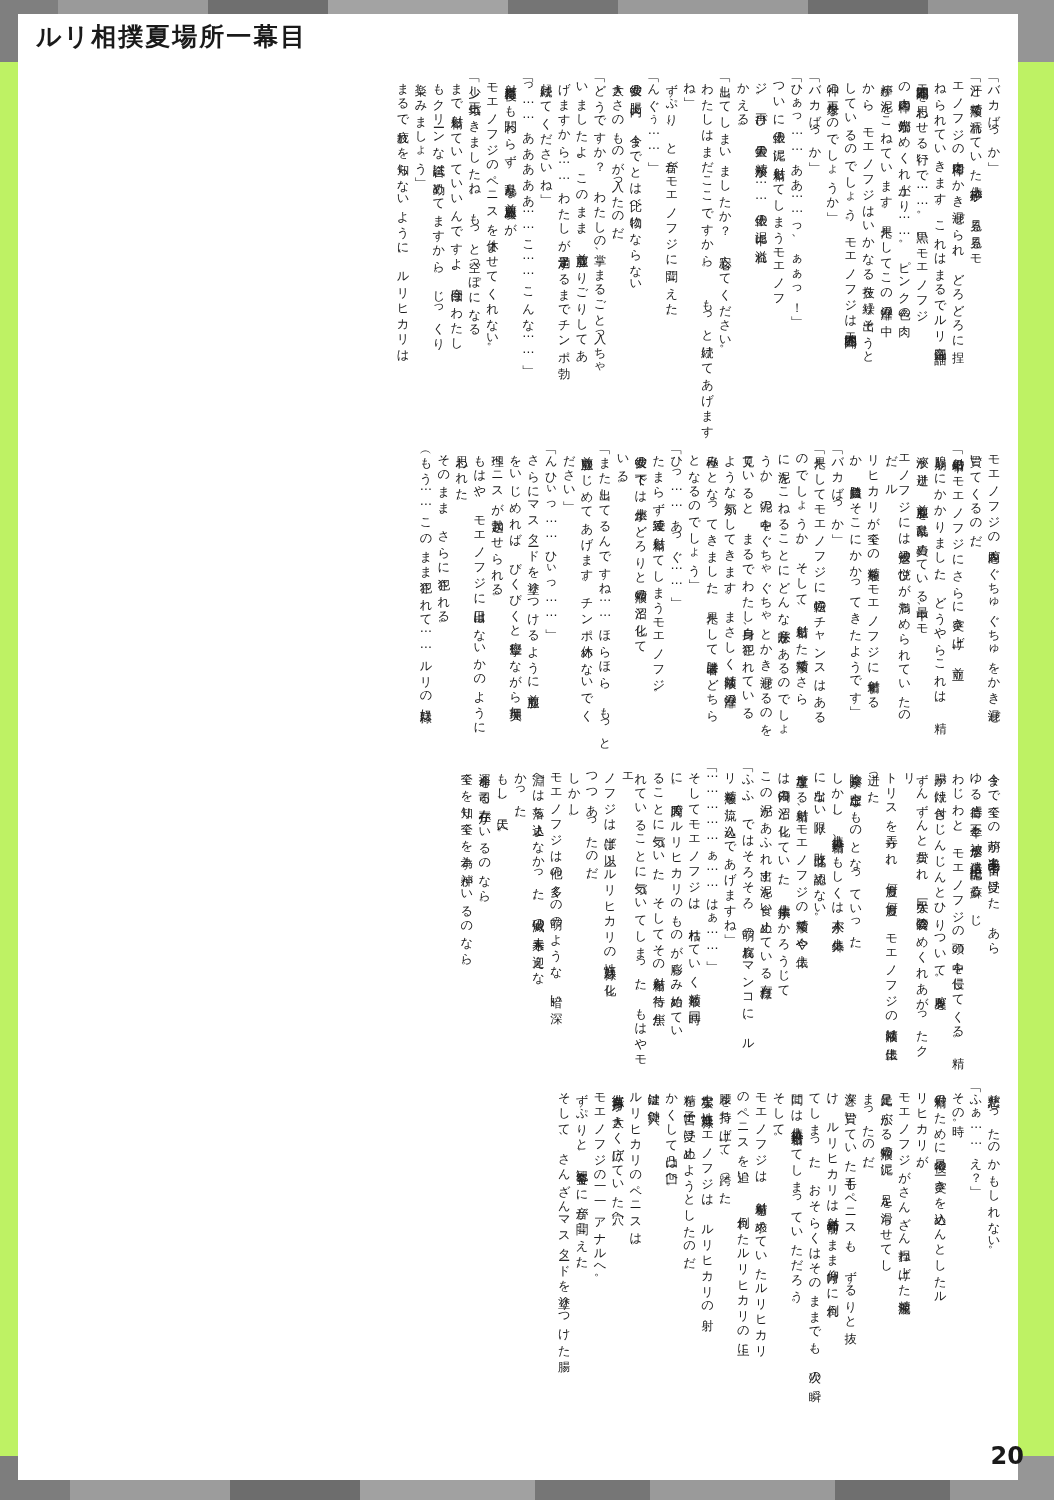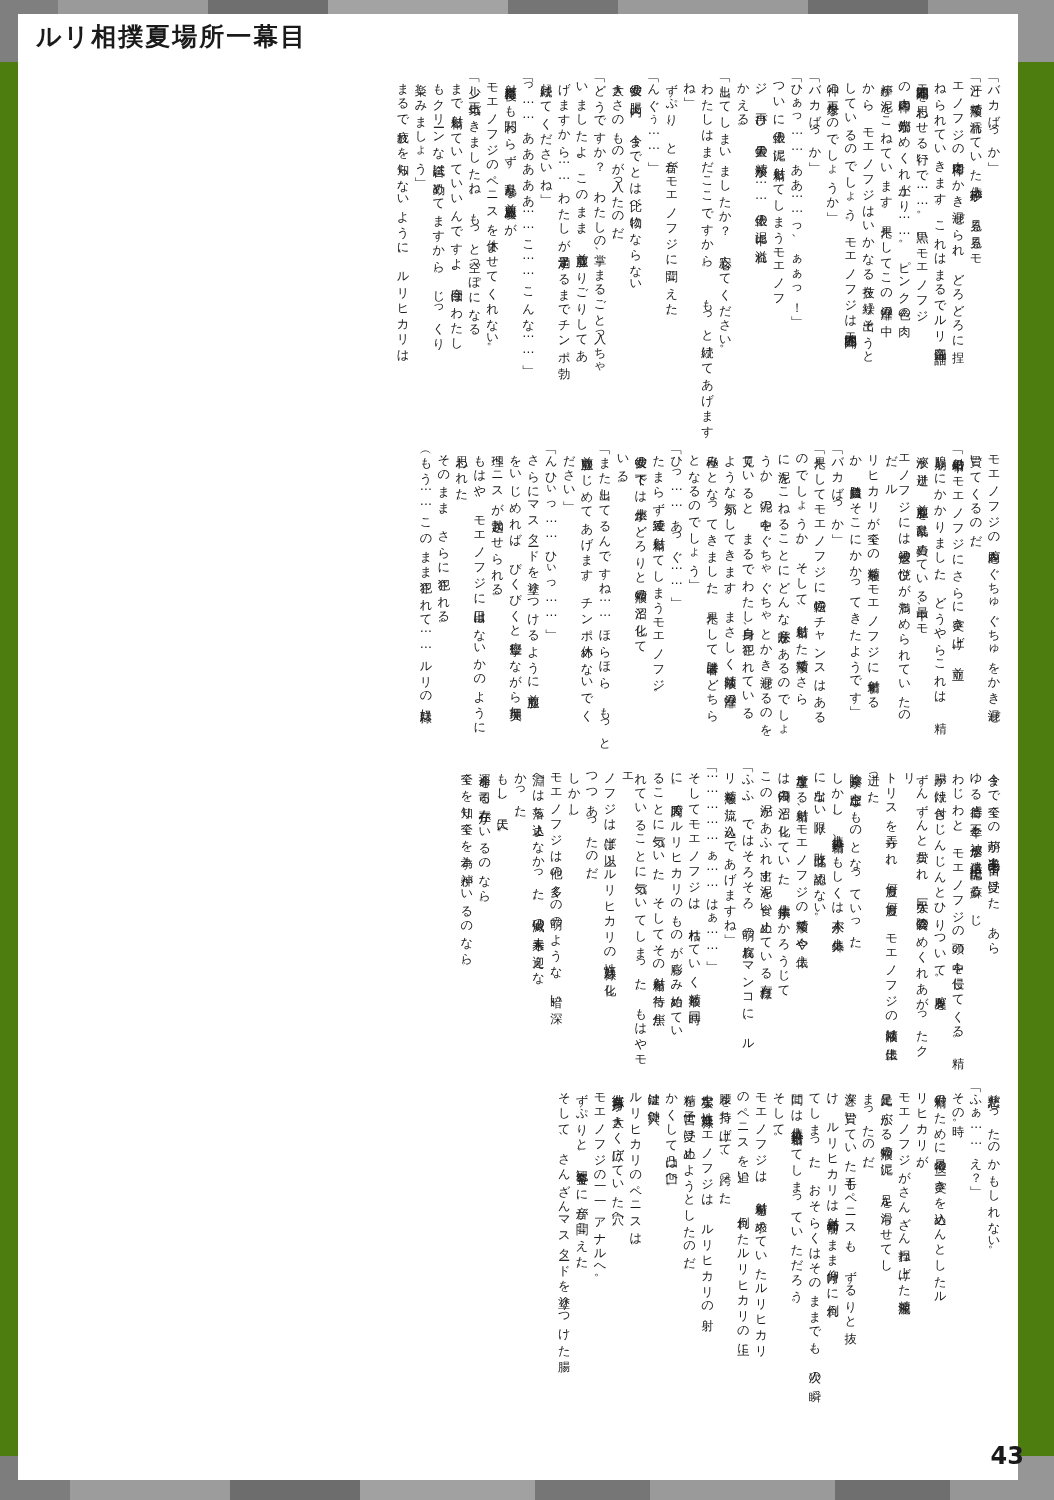--- a/index.html
+++ b/index.html
@@ -7,21 +7,21 @@
     padding: 0;
     background: #ffffff;
   }
   body {
     font-family: "Liberation Serif", "DejaVu Serif", serif;
   }
   #page {
     position: relative;
     width: 1054px;
     height: 1500px;
-    background: #4d7c0f;
+    background: #bef264;
     overflow: hidden;
   }
   
   .band {
     position: absolute;
     top: 0;
     height: 62px;
     background: #8d8d8d;
   }
   .band.b1 { left: 0;    width: 58px;  background: #7f7f7f; }
@@ -281,14 +281,14 @@
       <div class="vcol">鍵は鍵穴へ。</div>
       <div class="vcol">ルリヒカリのペニスは。</div>
       <div class="vcol">彼女自身が大きく広げていた穴へ。</div>
       <div class="vcol">モエノフジの——アナルへ。</div>
       <div class="vcol">ずぷりと、観客全てに音が聞こえた。</div>
       <div class="vcol">そして、さんざんマスタードを塗りつけた腸</div>
     </div>
 
   </div>
 
-  <div class="page-number">43</div>
+  <div class="page-number">20</div>
 </div>
 
 </body></html>

